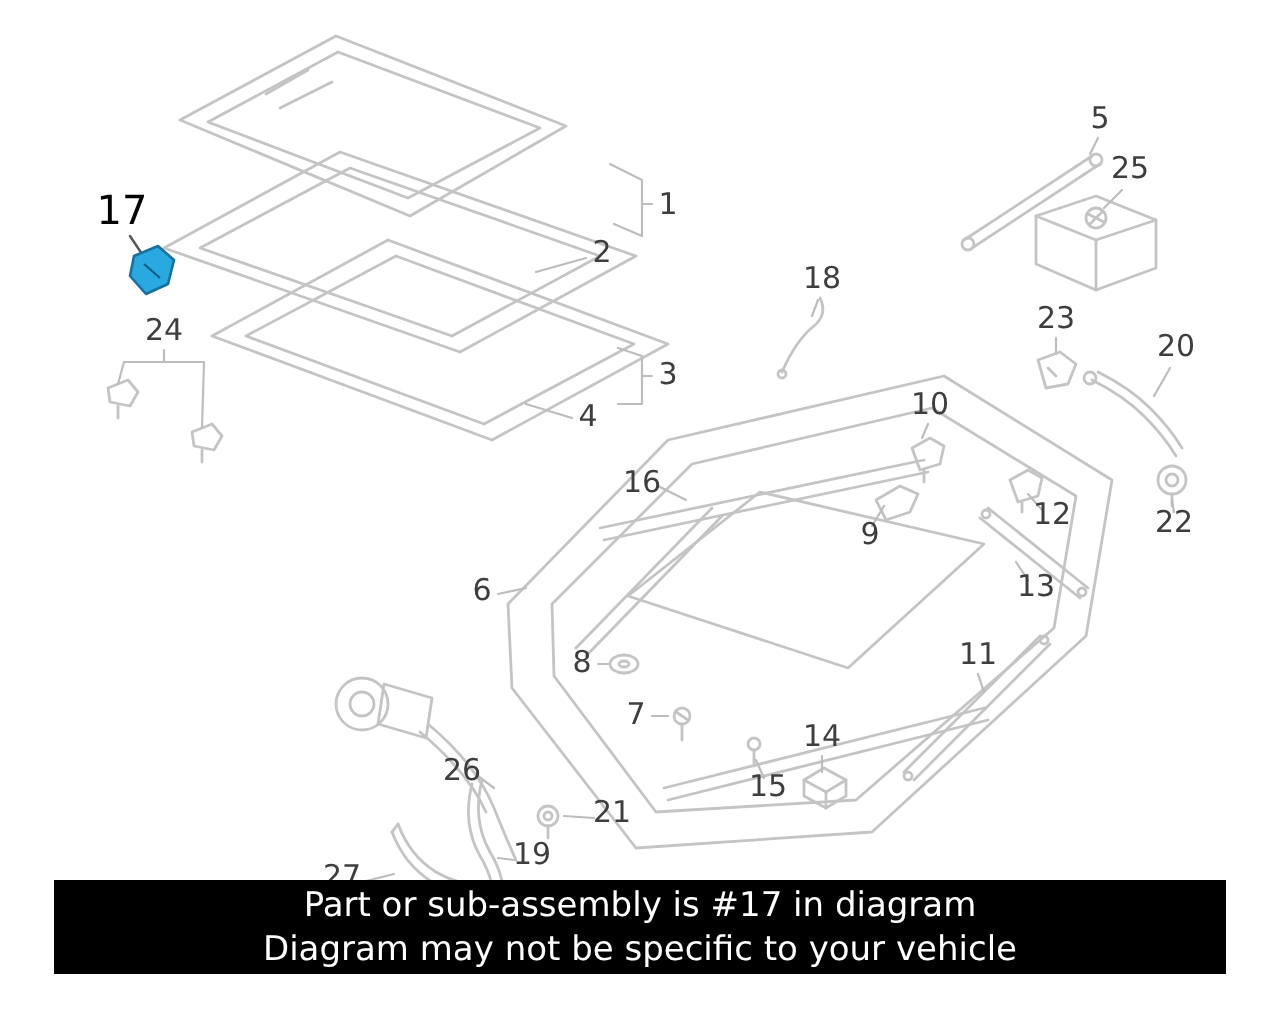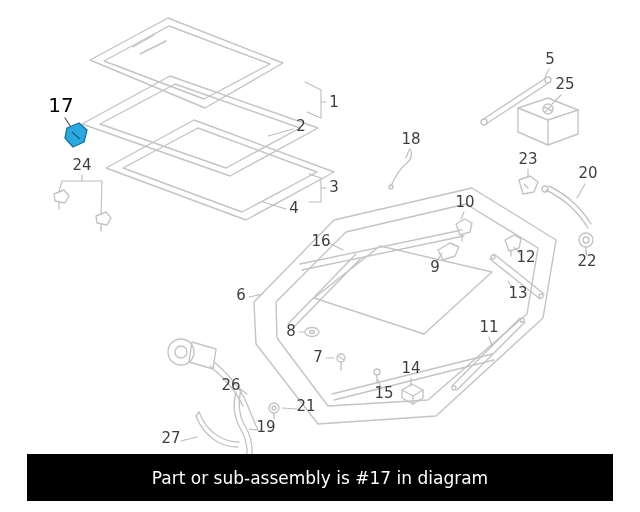--- a/index.html
+++ b/index.html
@@ -12,21 +12,21 @@
   .lnl { fill:none; stroke:#bdbdbd; stroke-width:1.1; stroke-linecap:round; }
   .dark-leader { fill:none; stroke:#555555; stroke-width:1.2; stroke-linecap:round; }
   .hl-stroke { stroke:#17719f; stroke-width:1.3; stroke-linejoin:round; }
   .hl-detail { fill:none; stroke:#0f5e86; stroke-width:1.1; }
   .lbl {
     font-family:"DejaVu Sans","Liberation Sans",sans-serif;
     font-size:15px; fill:#3e3e3e; text-anchor:middle;
   }
   .lbl-big { font-size:20px; fill:#000000; }
   .banner {
-    position:absolute; left:27px; top:454px; width:586px; height:47px;
+    position:absolute; left:27px; top:440px; width:586px; height:47px;
     background:#000000; color:#ffffff;
     display:flex; flex-direction:column; align-items:center; justify-content:center;
     font-size:17px; line-height:22px; text-align:right;
   }
 </style>
 </head>
 <body>
 
 <div class="stage">
 
@@ -237,15 +237,16 @@
       <text class="lbl" x="528" y="164">23</text>
       <text class="lbl" x="82" y="170">24</text>
       <text class="lbl" x="565" y="89">25</text>
       <text class="lbl" x="231" y="390">26</text>
       <text class="lbl" x="171" y="443">27</text>
     </g>
   </svg>
 
   <div class="banner">
     <div>Part or sub-assembly is #17 in diagram</div>
+    <div>Diagram may not be specific to your vehicle</div>
   </div>
 
 </div>
 
 </body></html>

